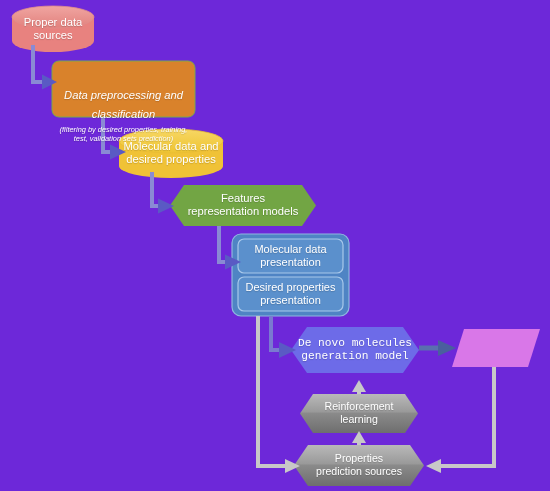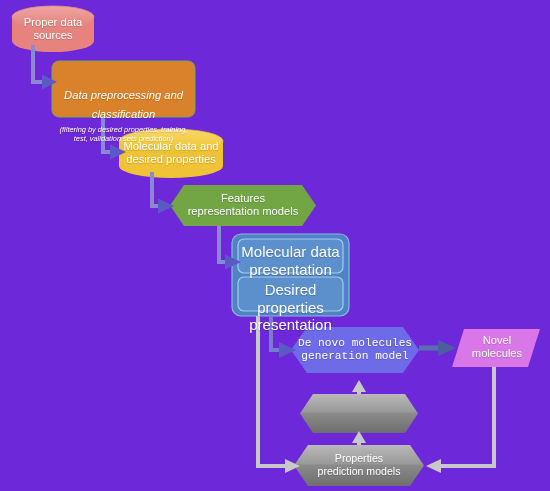--- a/index.html
+++ b/index.html
@@ -27,21 +27,21 @@
     position: absolute;
     color: #ffffff;
     text-align: center;
     line-height: 1.18;
     pointer-events: none;
     text-shadow: 0 1px 1px rgba(0,0,0,0.18);
     white-space: pre-line;
   }
   .lbl-main { font-size: 11.2px; }
   .lbl-small { font-size: 7.4px; line-height: 1.25; display: block; margin-top: 2px; }
-  .lbl-blue { font-size: 15px; }
+  .lbl-blue { font-size: 11px; }
   .lbl-gray { font-size: 10.6px; }
 </style>
 </head>
 <body>
 
 <div id="canvas">
 
   <svg id="svg-layer" viewBox="0 0 550 491">
     <defs>
       <linearGradient id="grayGrad" x1="0" y1="0" x2="0" y2="1">
@@ -169,20 +169,20 @@
 
   <div class="node-label lbl-blue" style="left:238px; top:243px; width:105px;">Molecular data
 presentation</div>
 
   <div class="node-label lbl-blue" style="left:238px; top:281px; width:105px;">Desired properties
 presentation</div>
 
   <div class="node-label lbl-main" style="left:291px; top:337px; width:128px;font-family:Liberation Mono, monospace;">De novo molecules
 generation model</div>
 
-  <div class="node-label lbl-main" style="left:456px; top:334px; width:82px;">Novel
-molecules</div>
 
+  <div class="node-label lbl-gray" style="left:300px; top:400px; width:118px;">Reinforcement
+learning</div>
 
   <div class="node-label lbl-gray" style="left:294px; top:452px; width:130px;">Properties
-prediction models</div>
+prediction sources</div>
 
 </div>
 
 </body></html>

